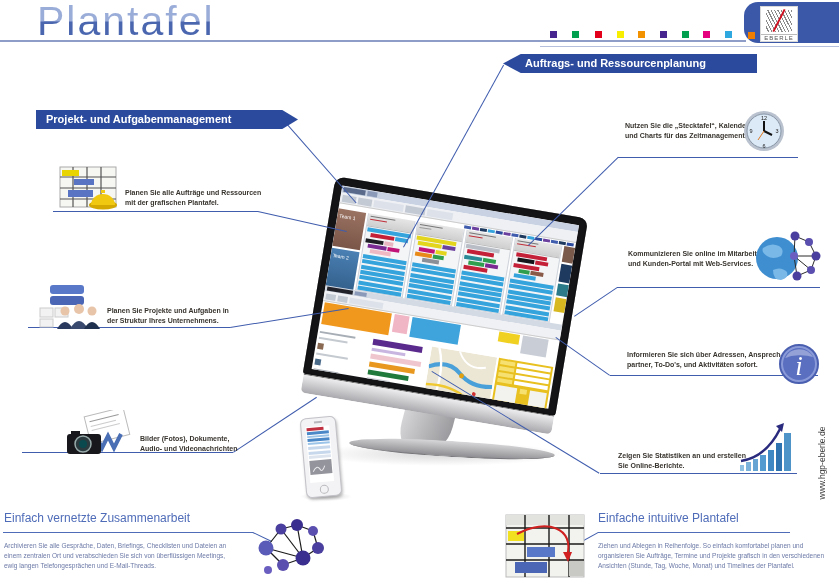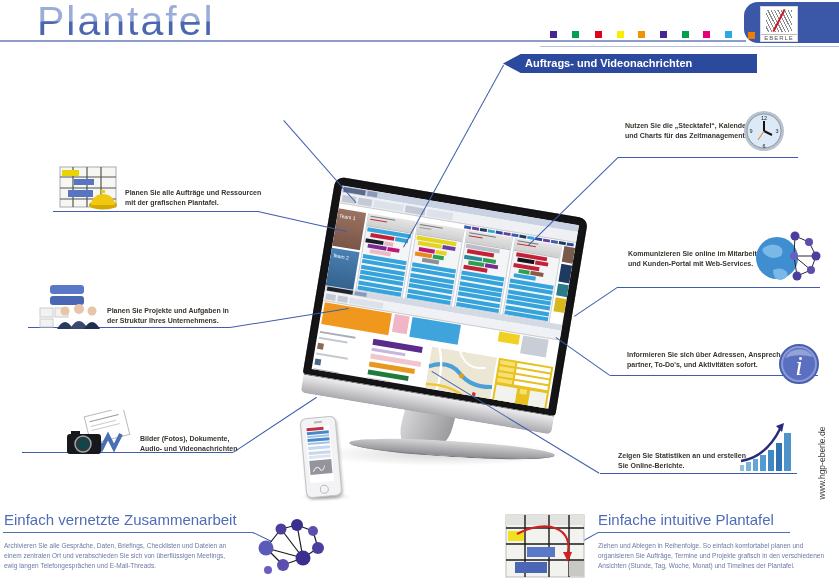--- a/index.html
+++ b/index.html
@@ -39,21 +39,21 @@
   
   .ln,.ul{position:absolute;height:1px;background:#3f5cad;transform-origin:0 0;z-index:4;}
   .hul{background:#4f6cb8;}
 
   
   .co-text{position:absolute;font-size:7px;font-weight:bold;color:#38342e;
            line-height:1.45;white-space:pre-line;z-index:5;}
   .icon{position:absolute;z-index:5;}
 
   
-  .sec-head{position:absolute;font-size:15px;color:#4f6cb8;z-index:5;white-space:nowrap;}
+  .sec-head{position:absolute;font-size:12px;color:#4f6cb8;z-index:5;white-space:nowrap;}
   .sec-body{position:absolute;font-size:6.5px;color:#6b79a6;line-height:1.55;
             white-space:pre-line;z-index:5;}
 
   .site{position:absolute;left:772px;top:458px;width:100px;text-align:center;
         transform:rotate(-90deg);font-size:8.5px;color:#3a3a3a;z-index:5;}
 
   
   .monitor{position:absolute;left:316px;top:196px;width:256px;height:218px;z-index:3;}
   .monitor-shadow{position:absolute;left:315px;top:442px;width:250px;height:24px;
         background:radial-gradient(ellipse at center,rgba(60,60,70,.20),transparent 70%);z-index:1;}
@@ -106,21 +106,22 @@
 
   <div class="logo-plate">
     <span class="sq" style="left:4px;top:30px;background:#ef7d00"></span>
     <div class="logo-box">
       <div class="hatch"></div>
       <div class="redline"></div>
       <div class="logo-text">EBERLE</div>
     </div>
   </div>
 
-  <div class="badge badge-right">Auftrags- und Videonachrichten</div>
+  <div class="badge badge-left">Projekt- und Aufgabenmanagement</div>
+  <div class="badge badge-right">Auftrags- und Ressourcenplanung</div>
 
   <div class="ln" style="left:284px;top:120px;width:110px;transform:rotate(48.7deg)"></div>
   <div class="ln" style="left:403px;top:247px;width:208px;transform:rotate(-61.2deg)"></div>
   <div class="ul" style="left:53px;top:211px;width:205px"></div>
   <div class="ln" style="left:258px;top:211px;width:91px;transform:rotate(12.7deg)"></div>
   <div class="ul" style="left:28px;top:327px;width:202px"></div>
   <div class="ln" style="left:230px;top:327px;width:120px;transform:rotate(-9.1deg)"></div>
   <div class="ul" style="left:22px;top:452px;width:211px"></div>
   <div class="ln" style="left:233px;top:452px;width:100px;transform:rotate(-33.5deg)"></div>
   <div class="ul" style="left:618px;top:157px;width:180px"></div>

